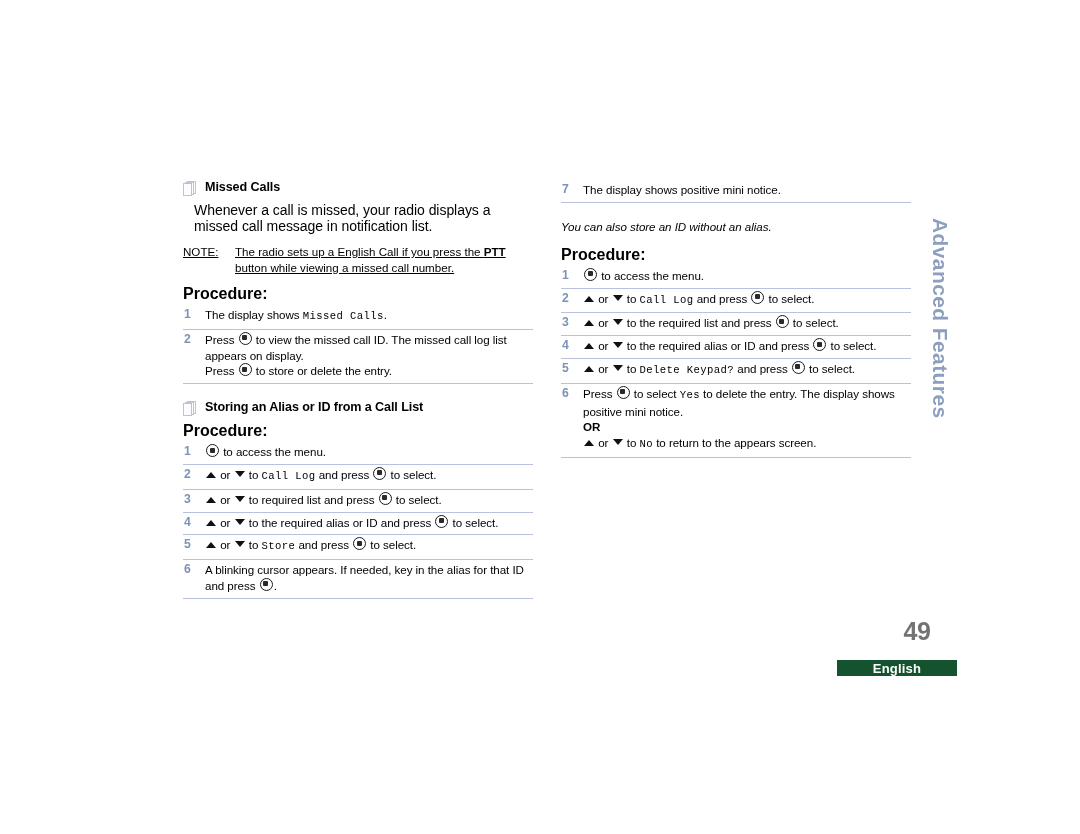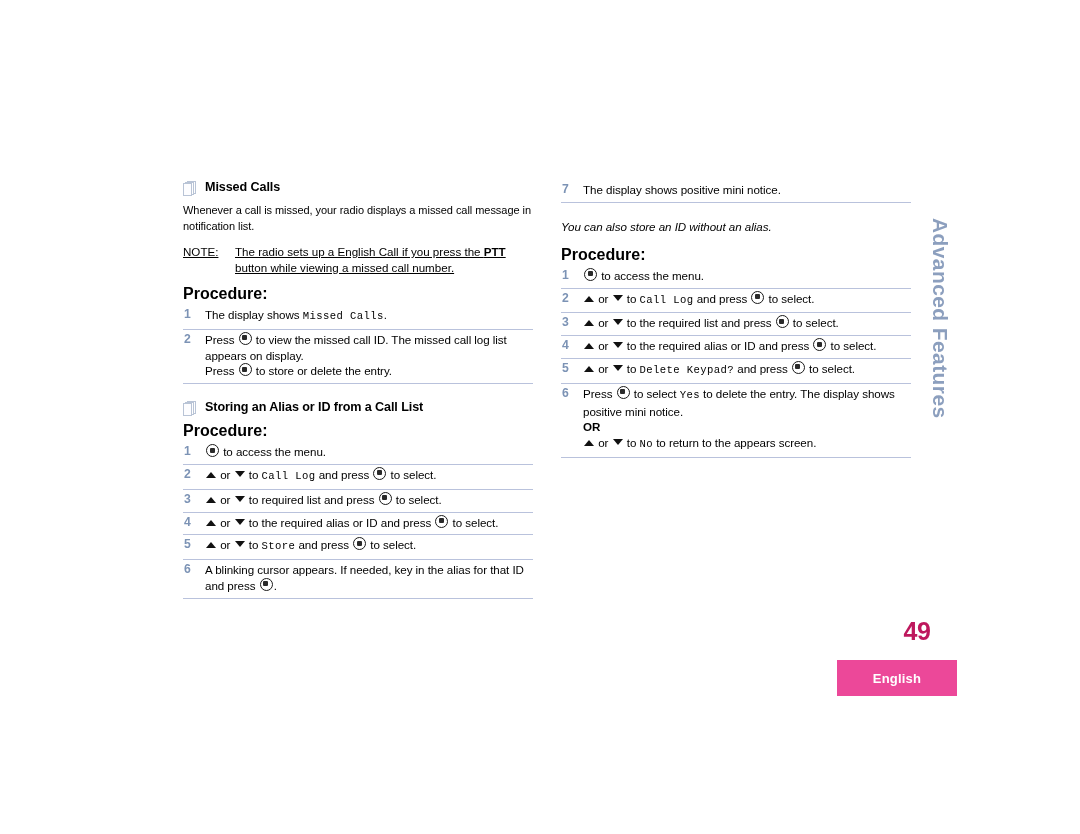--- a/index.html
+++ b/index.html
@@ -60,22 +60,22 @@
     box-sizing: border-box;
     border: 1px solid #b9c4d6;
     background: #ffffff;
   }
   .pages-icon i.b1 { left: 4px; top: 0px;  width: 9px; height: 13px; }
   .pages-icon i.b2 { left: 2px; top: 1px;  width: 9px; height: 13px; }
   .pages-icon i.b3 { left: 0px; top: 2px;  width: 9px; height: 13px; background:#fdfdff; }
 
   
   p.body {
-    margin: 0 0 10px 0;
-    font-size: 11px;
+    margin: 0 0 10px 11px;
+    font-size: 14px;
     line-height: 15.5px;
     letter-spacing: -0.05px;
   }
   p.note-italic {
     margin: 0 0 12px 0;
     font-size: 11.6px;
     line-height: 16px;
     font-style: italic;
     letter-spacing: -0.05px;
   }
@@ -197,30 +197,30 @@
 
   
   .page-num {
     position: absolute;
     left: 880px;
     top: 617px;
     width: 74px;
     text-align: center;
     font-size: 25px;
     font-weight: bold;
-    color: #be185d;
+    color: #737373;
     letter-spacing: -0.5px;
   }
   .lang-badge {
     position: absolute;
     left: 837px;
     top: 660px;
     width: 120px;
-    height: 36px;
-    background: #ec4899;
+    height: 16px;
+    background: #14532d;
     display: flex;
     align-items: center;
     justify-content: center;
   }
   .lang-badge span {
     font-size: 13px;
     font-weight: bold;
     color: #ffffff;
     letter-spacing: 0.2px;
   }

